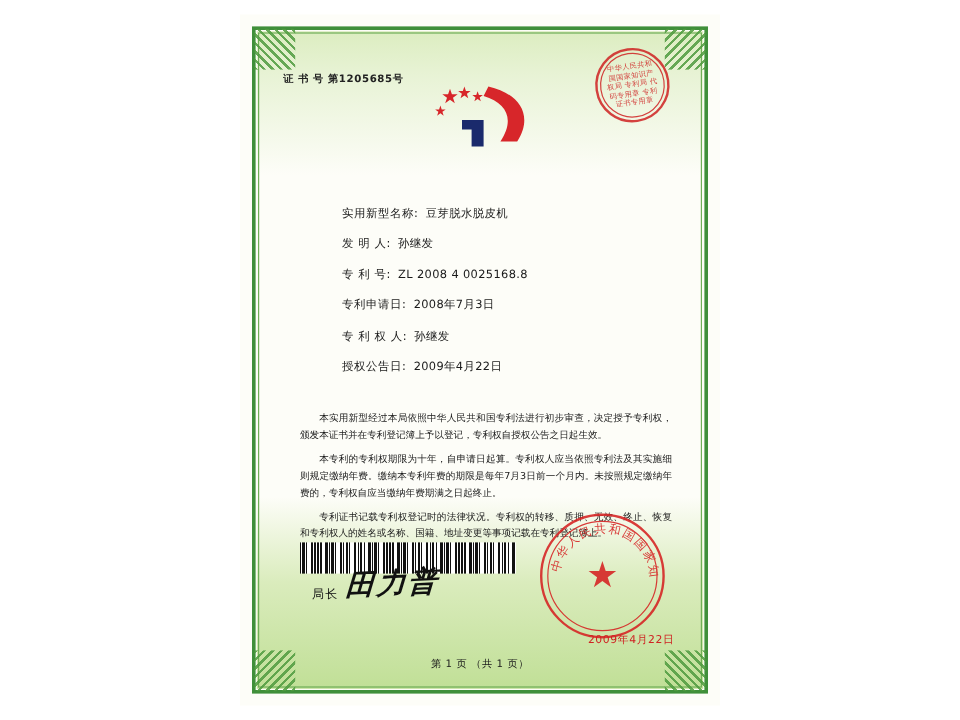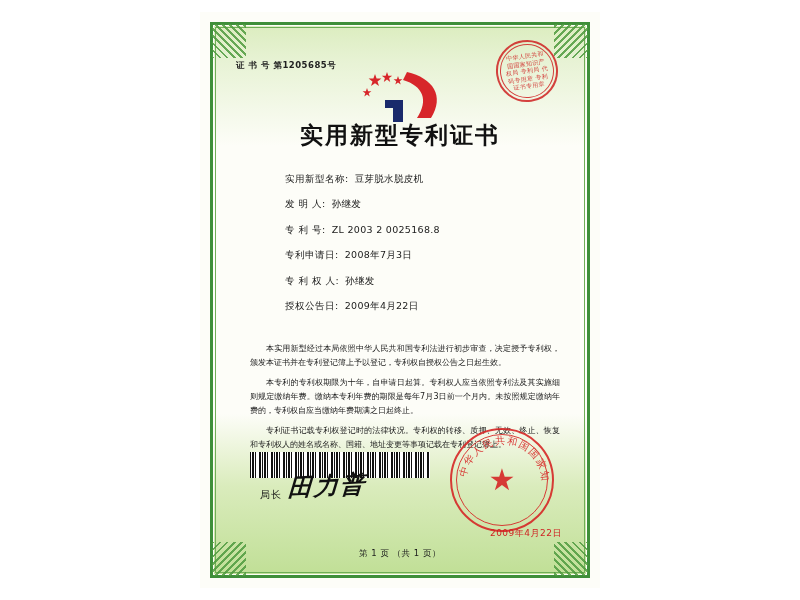--- a/index.html
+++ b/index.html
@@ -311,34 +311,33 @@
           <polygon points="30,4 31.6,8.6 36.4,8.6 32.5,11.4 34,16 30,13.2 26,16 27.5,11.4 23.6,8.6 28.4,8.6"></polygon>
           <polygon points="42,2 43.3,5.8 47.2,5.8 44.1,8.1 45.2,11.9 42,9.6 38.8,11.9 39.9,8.1 36.8,5.8 40.7,5.8"></polygon>
           <polygon points="53,6 54.1,9.2 57.4,9.2 54.7,11.2 55.7,14.4 53,12.4 50.3,14.4 51.3,11.2 48.6,9.2 51.9,9.2"></polygon>
           <polygon points="22,18 23.1,21.2 26.4,21.2 23.7,23.2 24.7,26.4 22,24.4 19.3,26.4 20.3,23.2 17.6,21.2 20.9,21.2"></polygon>
         </g>
         <path d="M62 2 C88 8, 100 26, 86 48 L72 48 C84 30, 78 16, 58 10 Z" fill="#d7262a"></path>
         <path d="M40 30 L58 30 L58 52 L48 52 L48 38 L40 38 Z" fill="#1a2a6c"></path>
       </svg>
     </div>
 
-    <div class="title">实用新型专利证书</div>
 
     <div class="fields">
       <div class="field-row">
         <span class="field-label">实用新型名称:</span>
         <span class="field-value">豆芽脱水脱皮机</span>
       </div>
       <div class="field-row">
         <span class="field-label">发  明  人:</span>
         <span class="field-value">孙继发</span>
       </div>
       <div class="field-row">
         <span class="field-label">专  利  号:</span>
-        <span class="field-value">ZL 2003 2 0025168.8</span>
+        <span class="field-value">ZL 2008 4 0025168.8</span>
       </div>
       <div class="field-row">
         <span class="field-label">专利申请日:</span>
         <span class="field-value">2008年7月3日</span>
       </div>
       <div class="field-row">
         <span class="field-label">专 利 权 人:</span>
         <span class="field-value">孙继发</span>
       </div>
       <div class="field-row">

